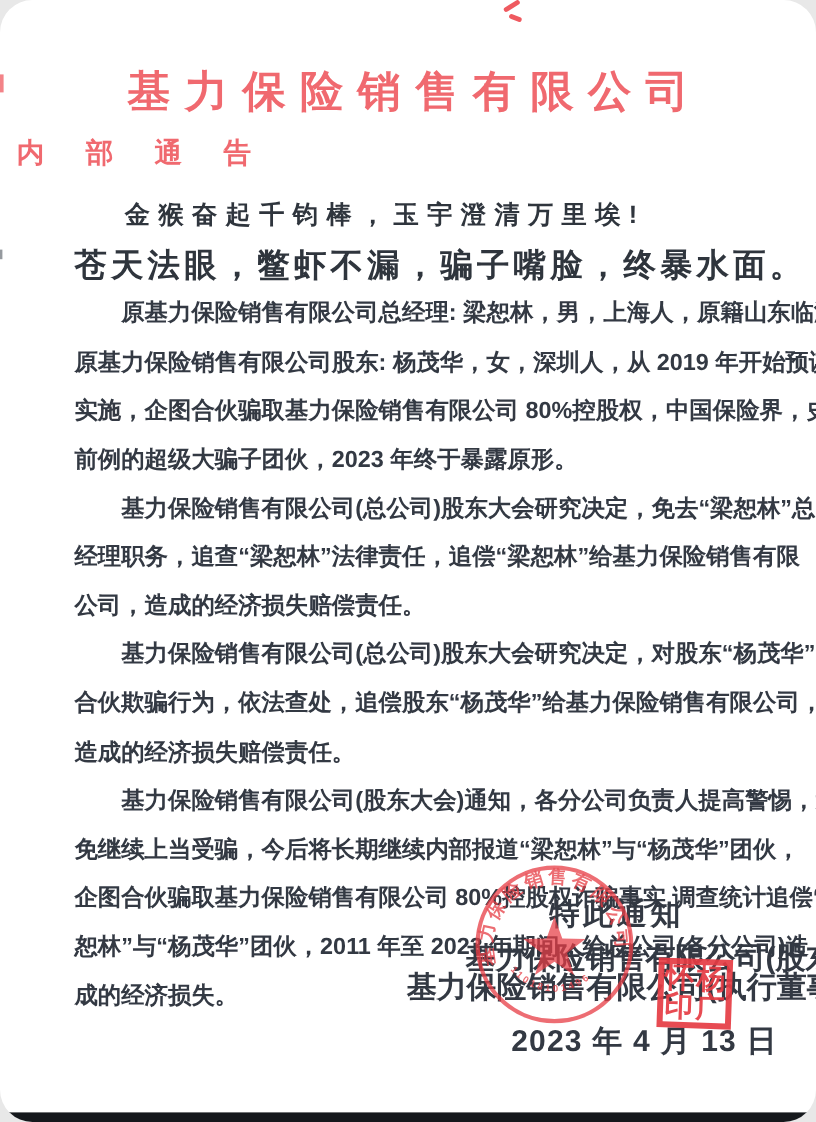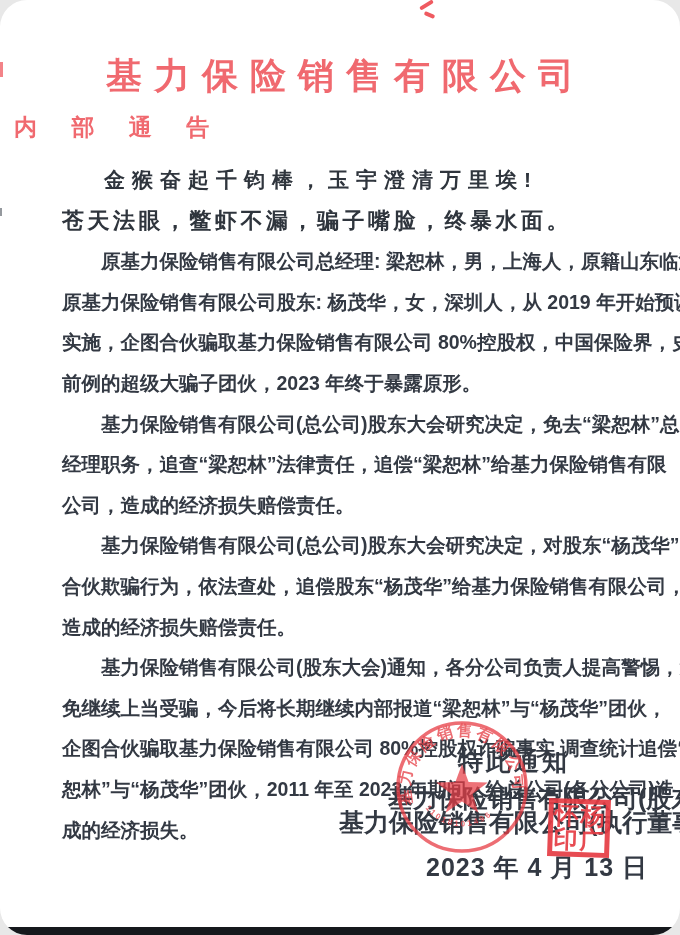--- a/index.html
+++ b/index.html
@@ -25,21 +25,21 @@
     position:absolute;left:62px;top:146px;width:560px;
     font-size:19.5px;font-weight:600;line-height:40.6px;color:#333943;margin-top:14px;
   }
   .body-line{white-space:nowrap;}
   .body-line.indent{text-indent:39px;}
   .slogan-1{
     font-size:21px;font-weight:700;letter-spacing:7px;text-indent:42px;
     white-space:nowrap;color:#2f353d;
   }
   .slogan-2{
-    font-size:22px;font-weight:700;letter-spacing:3.5px;
+    font-size:27px;font-weight:700;letter-spacing:3.5px;
     white-space:nowrap;color:#2f353d;
   }
   
   .sig{position:absolute;font-size:25px;font-weight:700;color:#333943;white-space:nowrap;padding-left:45px;}
   .sig-closing{left:413px;top:745px;letter-spacing:3px;}
   .sig-company{left:343px;top:782px;}
   .sig-director{left:294px;top:806px;}
   .sig-date{left:381px;top:851px;letter-spacing:1px;}
   
   .round-stamp{position:absolute;left:389px;top:714px;width:146px;height:146px;opacity:.88;}

